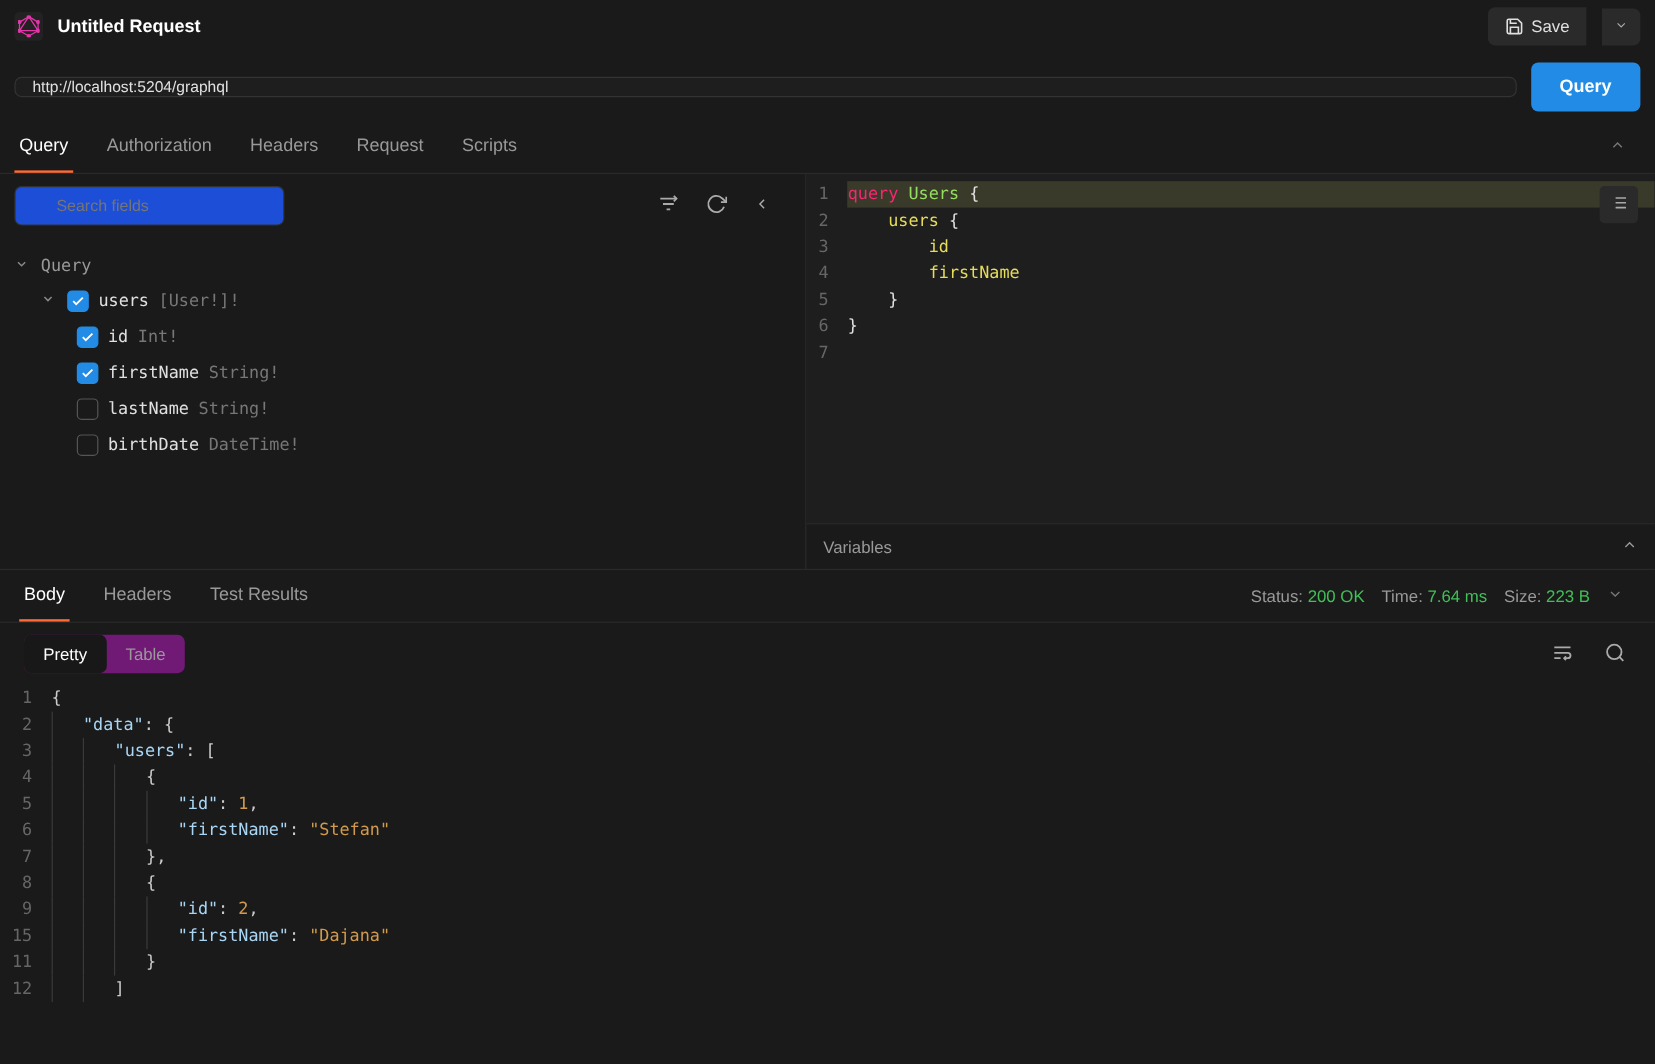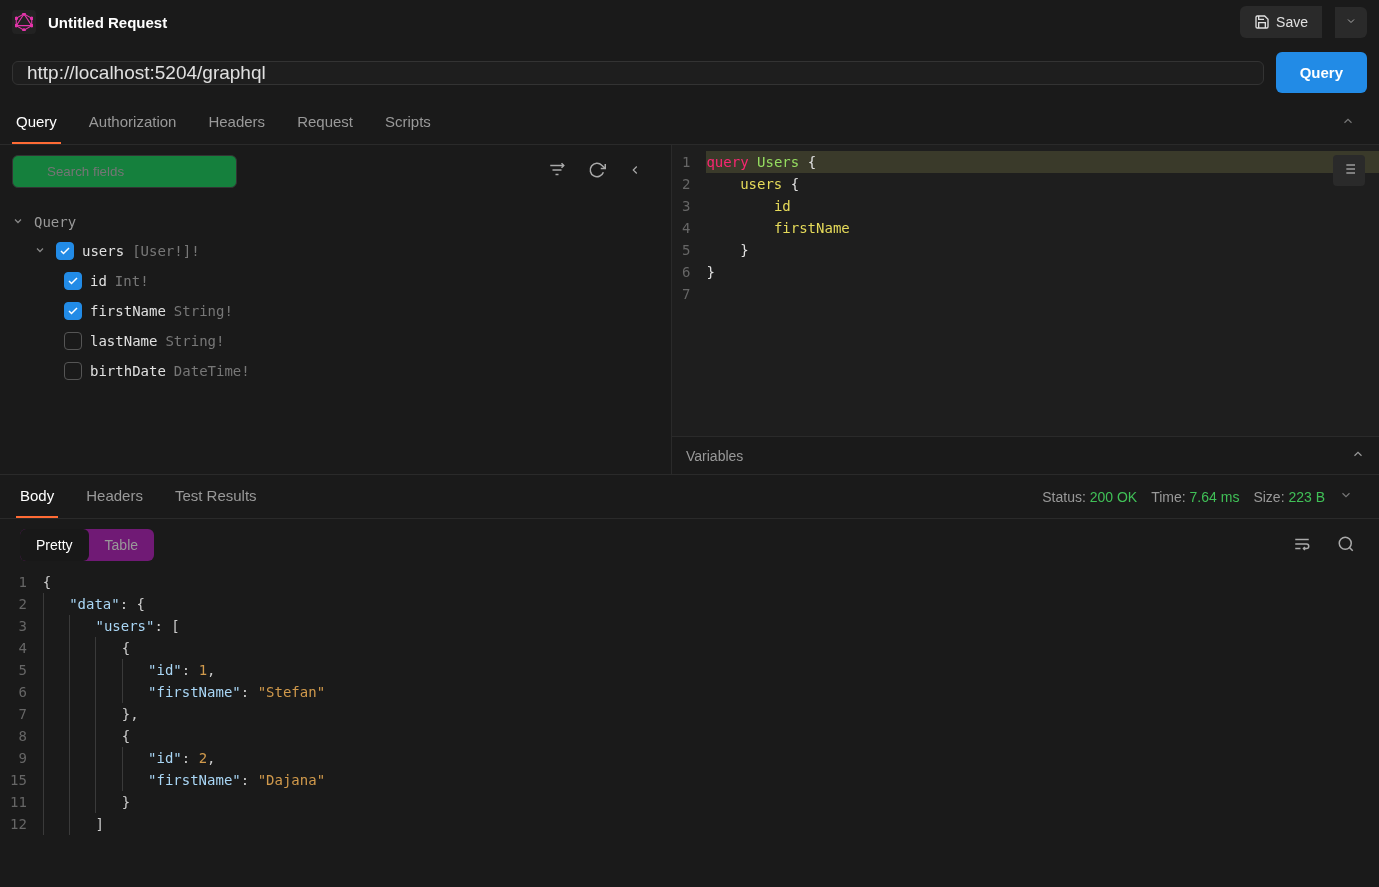--- a/index.html
+++ b/index.html
@@ -32,21 +32,21 @@
 .save-dropdown {
   background: #2a2a2a; border: none; border-left: 1px solid #1a1a1a;
   color: #aaa; padding: 8px 10px; border-radius: 0 6px 6px 0; cursor: pointer;
 }
 .url-row {
   display: flex; gap: 12px; padding: 8px 12px; align-items: center;
 }
 .url-input {
   flex: 1; background: #1e1e1e; border: 1px solid #333;
   border-radius: 6px; padding: 0 14px; color: #e0e0e0;
-  font-size: 19px;
+  font-size: 13px;
 }
 .query-btn {
   background: #228be6; border: none; color: #fff;
   padding: 12px 24px; border-radius: 6px; font-weight: 600;
   cursor: pointer; font-size: 15px;
 }
 .tabs {
   display: flex; gap: 24px; padding: 0 12px;
   border-bottom: 1px solid #2a2a2a; align-items: center;
 }
@@ -60,21 +60,21 @@
   display: flex; height: 330px; border-bottom: 1px solid #2a2a2a;
 }
 .schema-panel {
   width: 672px; display: flex; flex-direction: column;
   border-right: 1px solid #2a2a2a;
 }
 .schema-toolbar {
   display: flex; gap: 10px; padding: 10px 12px; align-items: center;
 }
 .search-box {
-  flex: 1; background: #15803d; border: 1px solid #333;
+  flex: 1; background: #1d4ed8; border: 1px solid #333;
   border-radius: 6px; padding: 8px 12px 8px 34px;
   color: #e0e0e0; position: relative;
 }
 .search-wrapper { position: relative; flex: 1; max-width: 520px; }
 .search-icon-pos {
   position: absolute; left: 10px; top: 50%; transform: translateY(-50%);
   color: #777;
 }
 .icon-btn { background: none; border: none; color: #aaa; cursor: pointer; padding: 6px; }
 .tree {

